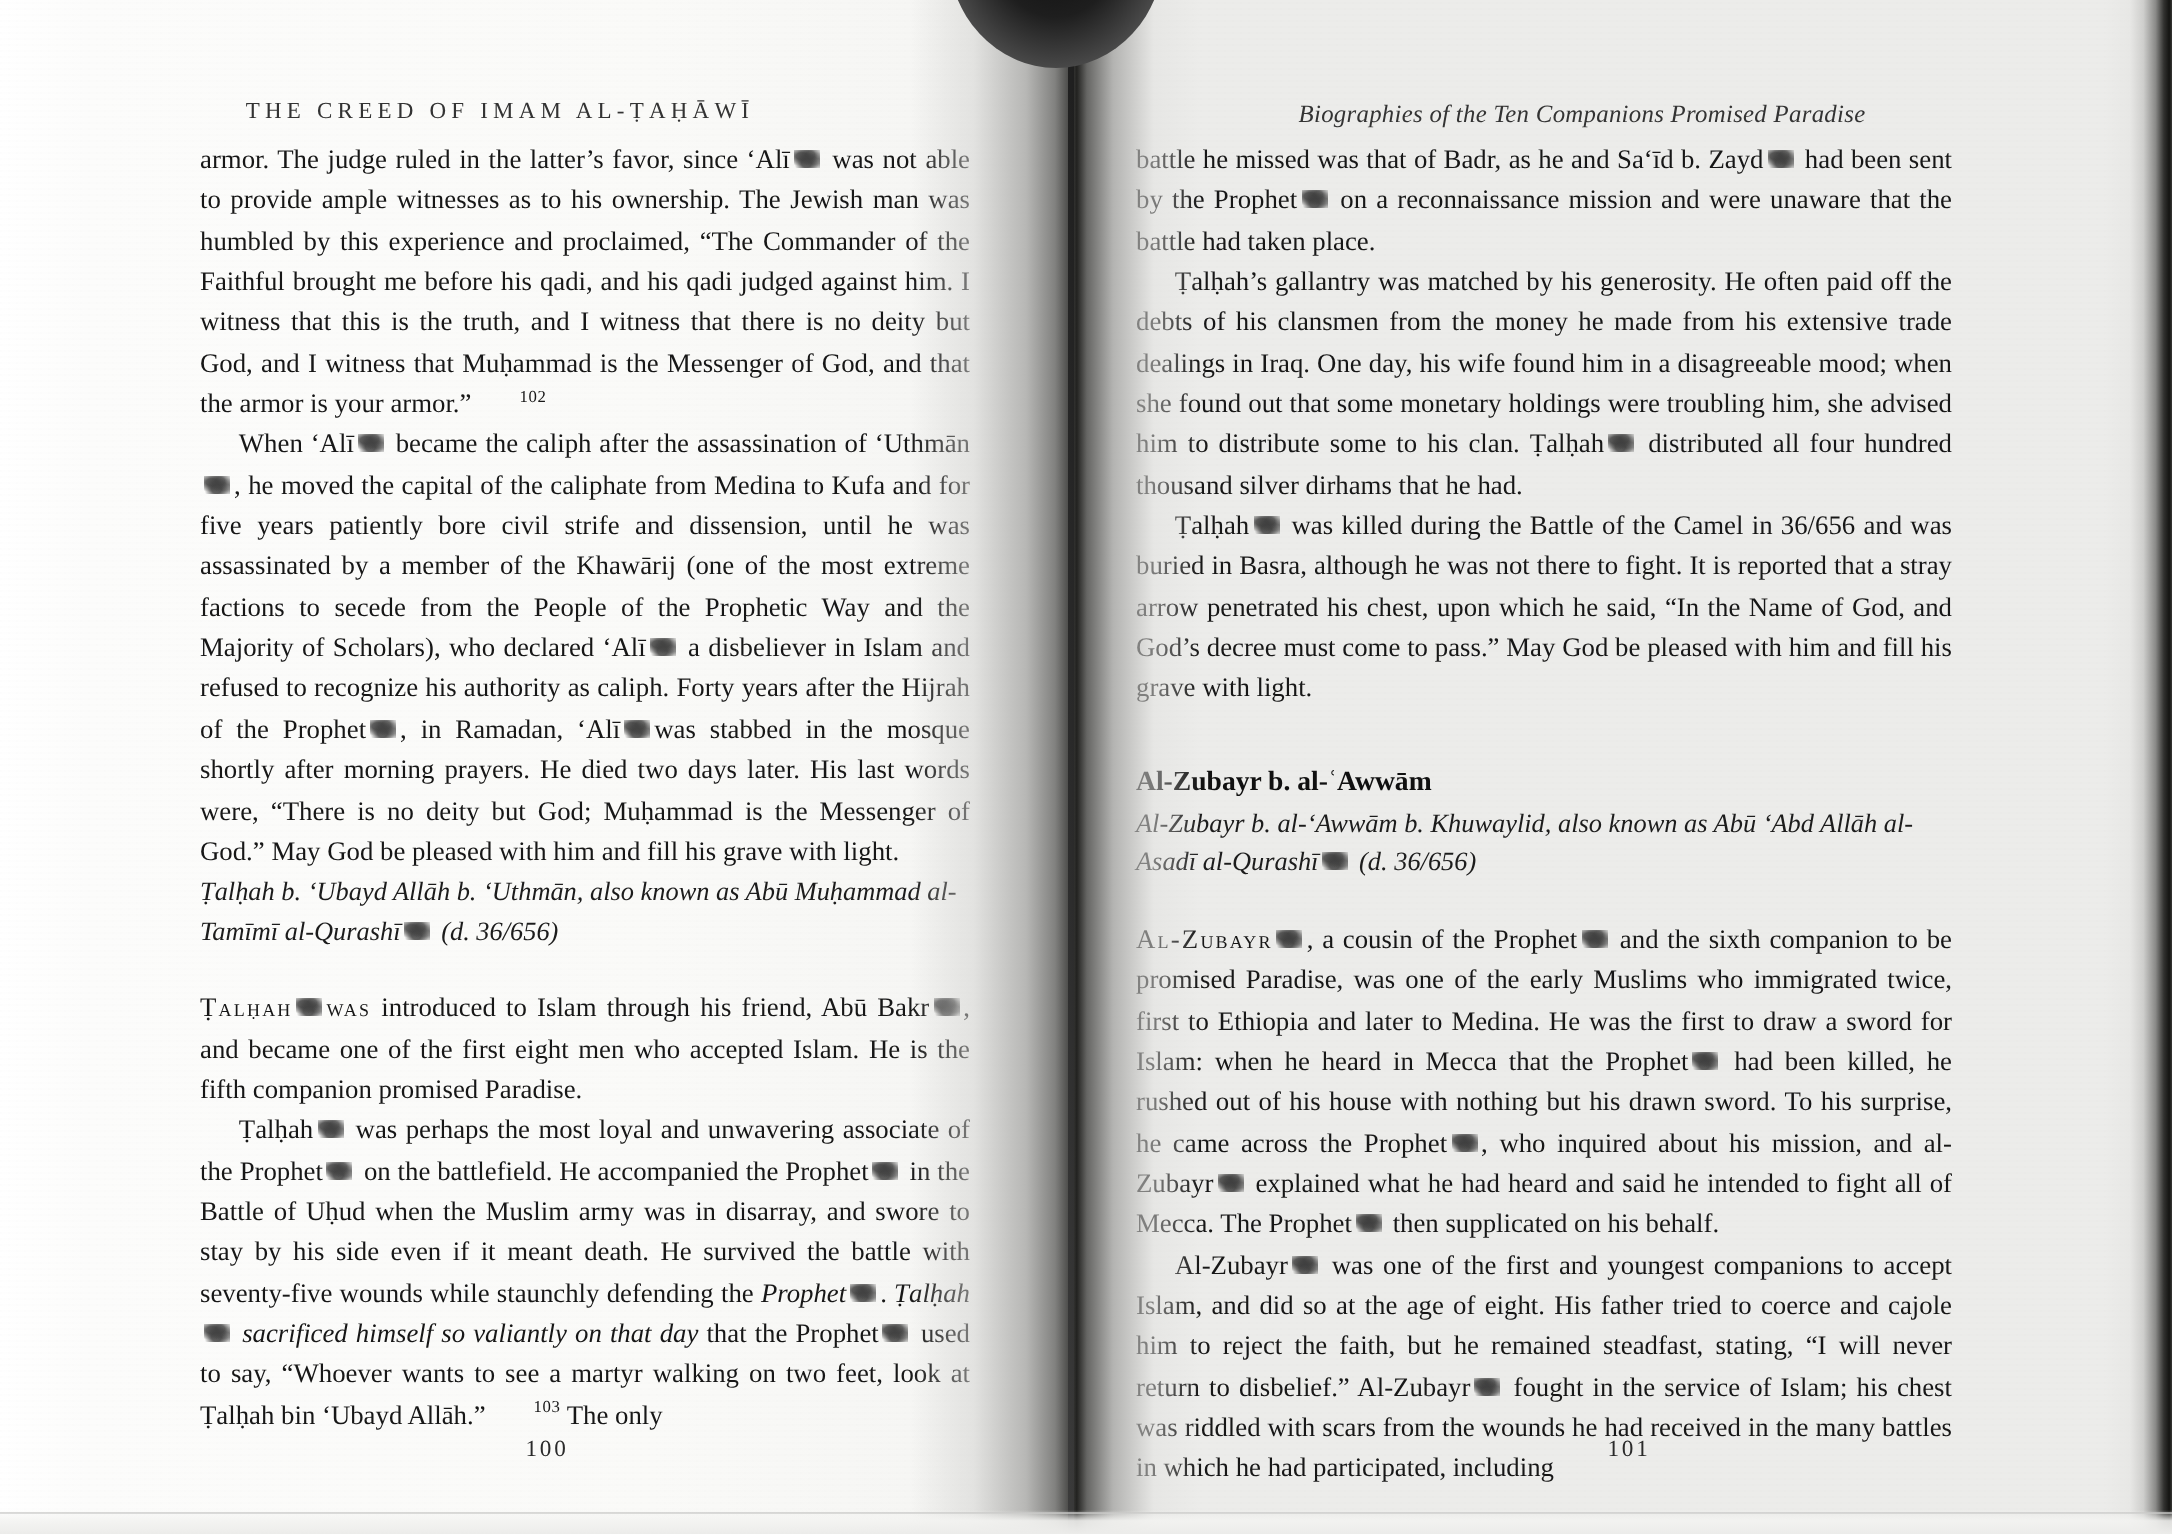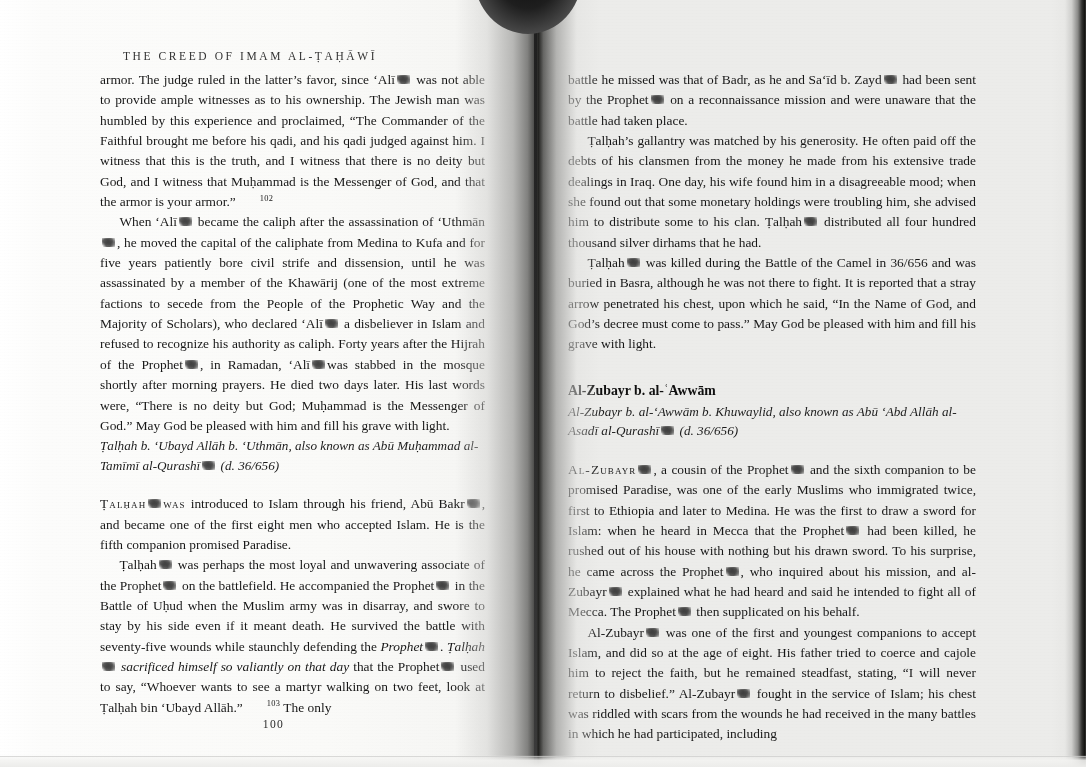--- a/index.html
+++ b/index.html
@@ -256,39 +256,41 @@
 
       <p class="body">Ṭalḥah<span class="honorific"></span> was perhaps the most loyal and unwavering associate of the Prophet<span class="honorific"></span> on the battlefield. He accompanied the Prophet<span class="honorific"></span> in the Battle of Uḥud when the Muslim army was in disarray, and swore to stay by his side even if it meant death. He survived the battle with seventy-five wounds while staunchly defending the <span class="ital">Prophet</span><span class="honorific"></span>. <span class="ital">Ṭalḥah</span><span class="honorific"></span> <span class="ital">sacrificed himself so valiantly on that day</span> that the Prophet<span class="honorific"></span> used to say, “Whoever wants to see a martyr walking on two feet, look at Ṭalḥah bin ‘Ubayd Allāh.”<sup class="fn">103</sup> The only</p>
 
     </div>
 
     <div class="folio">100</div>
   </div>
 
   <div class="page page-right">
 
+    <div class="running-head rh-right">Biographies of the Ten Companions Promised Paradise</div>
 
     <div class="col col-right">
 
       <p class="body noindent">battle he missed was that of Badr, as he and Sa‘īd b. Zayd<span class="honorific"></span> had been sent by the Prophet<span class="honorific"></span> on a reconnaissance mission and were unaware that the battle had taken place.</p>
 
       <p class="body">Ṭalḥah’s gallantry was matched by his generosity. He often paid off the debts of his clansmen from the money he made from his extensive trade dealings in Iraq. One day, his wife found him in a disagreeable mood; when she found out that some monetary holdings were troubling him, she advised him to distribute some to his clan. Ṭalḥah<span class="honorific"></span> distributed all four hundred thousand silver dirhams that he had.</p>
 
       <p class="body">Ṭalḥah<span class="honorific"></span> was killed during the Battle of the Camel in 36/656 and was buried in Basra, although he was not there to fight. It is reported that a stray arrow penetrated his chest, upon which he said, “In the Name of God, and God’s decree must come to pass.” May God be pleased with him and fill his grave with light.</p>
 
       <h2 class="section-head">Al-Zubayr b. al-ʿAwwām</h2>
 
       <p class="subtitle">Al-Zubayr b. al-‘Awwām b. Khuwaylid, also known as Abū ‘Abd Allāh al-Asadī al-Qurashī<span class="honorific"></span> (d. 36/656)</p>
 
       <p class="body opening noindent"><span class="smallcaps">Al-Zubayr</span><span class="honorific"></span>, a cousin of the Prophet<span class="honorific"></span> and the sixth companion to be promised Paradise, was one of the early Muslims who immigrated twice, first to Ethiopia and later to Medina. He was the first to draw a sword for Islam: when he heard in Mecca that the Prophet<span class="honorific"></span> had been killed, he rushed out of his house with nothing but his drawn sword. To his surprise, he came across the Prophet<span class="honorific"></span>, who inquired about his mission, and al-Zubayr<span class="honorific"></span> explained what he had heard and said he intended to fight all of Mecca. The Prophet<span class="honorific"></span> then supplicated on his behalf.</p>
 
       <p class="body">Al-Zubayr<span class="honorific"></span> was one of the first and youngest companions to accept Islam, and did so at the age of eight. His father tried to coerce and cajole him to reject the faith, but he remained steadfast, stating, “I will never return to disbelief.” Al-Zubayr<span class="honorific"></span> fought in the service of Islam; his chest was riddled with scars from the wounds he had received in the many battles in which he had participated, including</p>
 
     </div>
 
+    <div class="folio">101</div>
   </div>
 
   <div class="gutter"></div>
   <div class="gutter-core"></div>
   <div class="spine-cap"></div>
   <div class="right-edge"></div>
   <div class="bottom-rule"></div>
   <div class="bottom-band"></div>
 
 </div>

